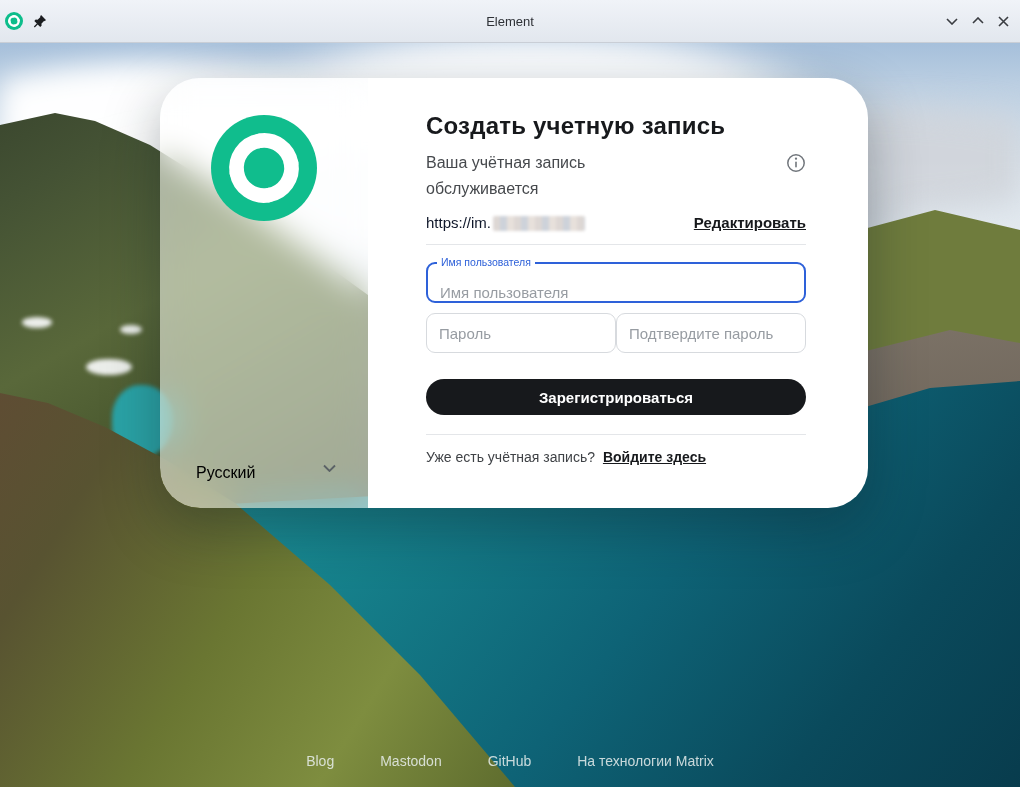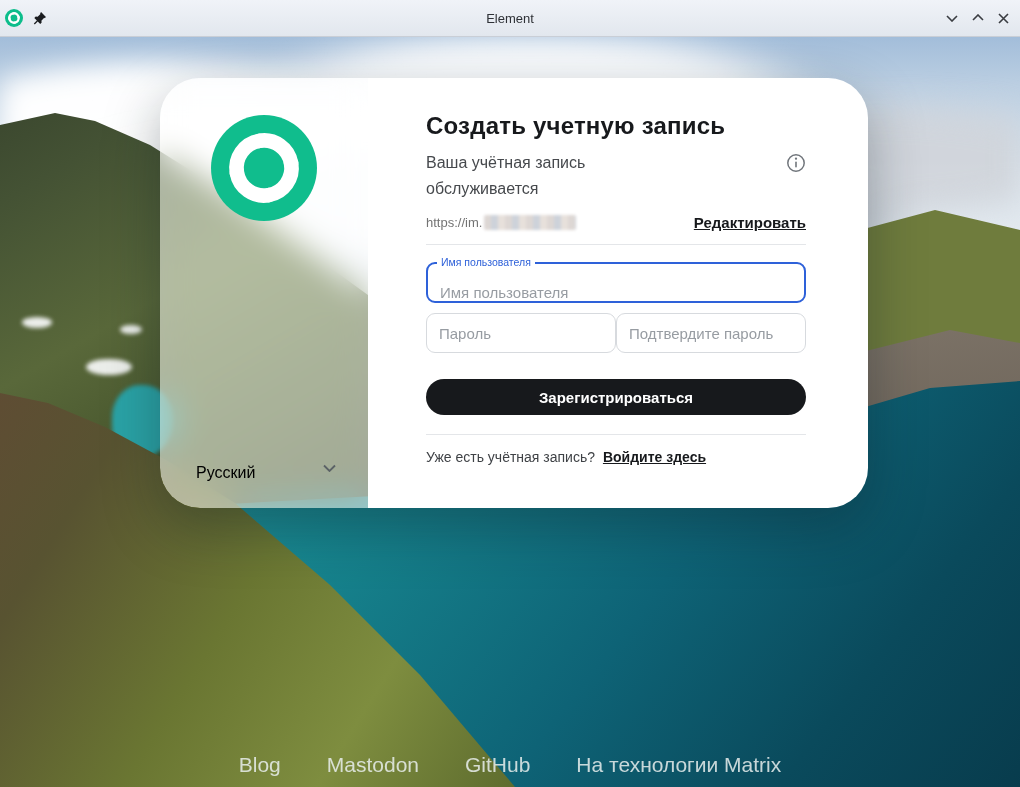--- a/index.html
+++ b/index.html
@@ -2,21 +2,21 @@
 <html><head>
 <meta charset="utf-8">
 <style>
   * { margin:0; padding:0; box-sizing:border-box; }
   html,body { width:1020px; height:787px; }
   body { font-family:"Liberation Sans", sans-serif; overflow:hidden; background:#000; }
 
   .window { position:relative; width:1020px; height:787px; overflow:hidden; }
 
   
-  .titlebar { position:relative; height:37px; background:linear-gradient(#f0f3f8,#e2e7ee);
+  .titlebar { position:relative; height:43px; background:linear-gradient(#f0f3f8,#e2e7ee);
               border-bottom:1px solid #c9ced6; display:flex; align-items:center; z-index:20; }
   .tb-logo { margin-left:5px; width:18px; height:18px; }
   .tb-pin { margin-left:10px; width:14px; height:14px; }
   .tb-title { position:absolute; left:0; right:0; text-align:center; font-size:13px; color:#2e3136; }
   .tb-controls { margin-left:auto; display:flex; align-items:center; gap:13px; padding-right:10px; z-index:2; }
   .tb-btn { width:13px; height:13px; display:flex; align-items:center; justify-content:center; cursor:pointer; }
 
   
   .viewport { position:absolute; top:25px; left:0; width:1020px; height:762px; overflow:hidden; background:#dfe7ee; }
   .bg { position:absolute; }
@@ -49,39 +49,39 @@
     clip-path:polygon(0 762px,0 530px,210px 480px,430px 468px,640px 462px,800px 440px,855px 385px,930px 363px,1020px 356px,1020px 762px);
     background:linear-gradient(128deg,#4ebdb8 0%,#2aa6aa 20%,#17868f 44%,#0e6376 68%,#0a4a5c 85%,#083c4d 100%); }
   .lake { left:112px; top:360px; width:62px; height:72px; border-radius:48% 52% 55% 45%;
     background:#2aa3a6; filter:blur(2px); }
   .ridge { left:0; top:0; width:1020px; height:762px;
     clip-path:polygon(0 368px,48px 378px,105px 402px,168px 436px,235px 478px,330px 560px,420px 650px,515px 762px,0 762px);
     background:linear-gradient(122deg,#7a6247 0%,#604b34 13%,#585331 25%,#6a7632 40%,#7e8d3f 53%,#5a682c 68%,#414e20 82%,#323e17 94%); }
 
   
   .footer { position:absolute; top:728px; left:0; width:1020px; display:flex; justify-content:center;
-            gap:46px; font-size:21px; color:rgba(233,238,237,.85); z-index:6; }
+            gap:46px; font-size:14px; color:rgba(233,238,237,.85); z-index:6; }
   .footer a { color:inherit; text-decoration:none; cursor:pointer; }
 
   
   .card { position:absolute; left:160px; top:53px; width:708px; height:430px; border-radius:40px;
           display:flex; overflow:hidden; z-index:10; box-shadow:0 20px 55px rgba(15,30,38,.35); }
   .panel { width:208px; flex:none; position:relative; background:rgba(255,255,255,.55);
            backdrop-filter:blur(16px) saturate(140%); -webkit-backdrop-filter:blur(16px) saturate(140%); }
   .logo-big { position:absolute; top:37px; left:50%; transform:translateX(-50%); width:106px; height:106px; }
   .lang { position:absolute; bottom:26px; left:36px; width:140px; display:flex; 
           justify-content:space-between; color:#000000; font-size:16px; font-weight:400; cursor:pointer; }
 
   .form { flex:1; background:#fff; padding:34px 62px 0 58px; position:relative; color:#17191c; }
   .form h1 { font-size:24px; font-weight:700; letter-spacing:.2px; margin-bottom:10px; }
   .caption-row { display:flex; justify-content:space-between; margin-bottom:12px; }
   .caption { width:252px; font-size:16px; line-height:26px; color:#46494d; }
   .info { width:20px; height:20px; margin-top:3px; flex:none; cursor:pointer; }
   .server-row { display:flex; justify-content:space-between; align-items:center; margin-bottom:13px; }
-  .server-url { font-size:13px; color:#737373; display:flex; align-items:flex-start; }
+  .server-url { font-size:15px; color:#0f172a; display:flex; align-items:flex-end; }
   .redacted { display:inline-block; width:92px; height:15px; margin-left:2px; border-radius:2px;
               background:repeating-linear-gradient(90deg,#ddd7d4 0 7px,#cdd2da 7px 14px,#e7e0db 14px 21px);
               filter:blur(1.6px); }
   .edit-link { font-size:15px; font-weight:700; color:#17191c; text-decoration:underline; cursor:pointer; }
   .divider { height:1px; background:#e4e6e9; }
   .d1 { margin-bottom:17px; } .d2 { margin-bottom:14px; }
 
   .field-focused { position:relative; height:41px; border:2px solid #2e61d9; border-radius:9px;
                    display:flex; align-items:flex-end; padding:0 12px; margin-bottom:10px; }
   .float-label { position:absolute; top:-8px; left:9px; background:#fff; padding:0 4px;

